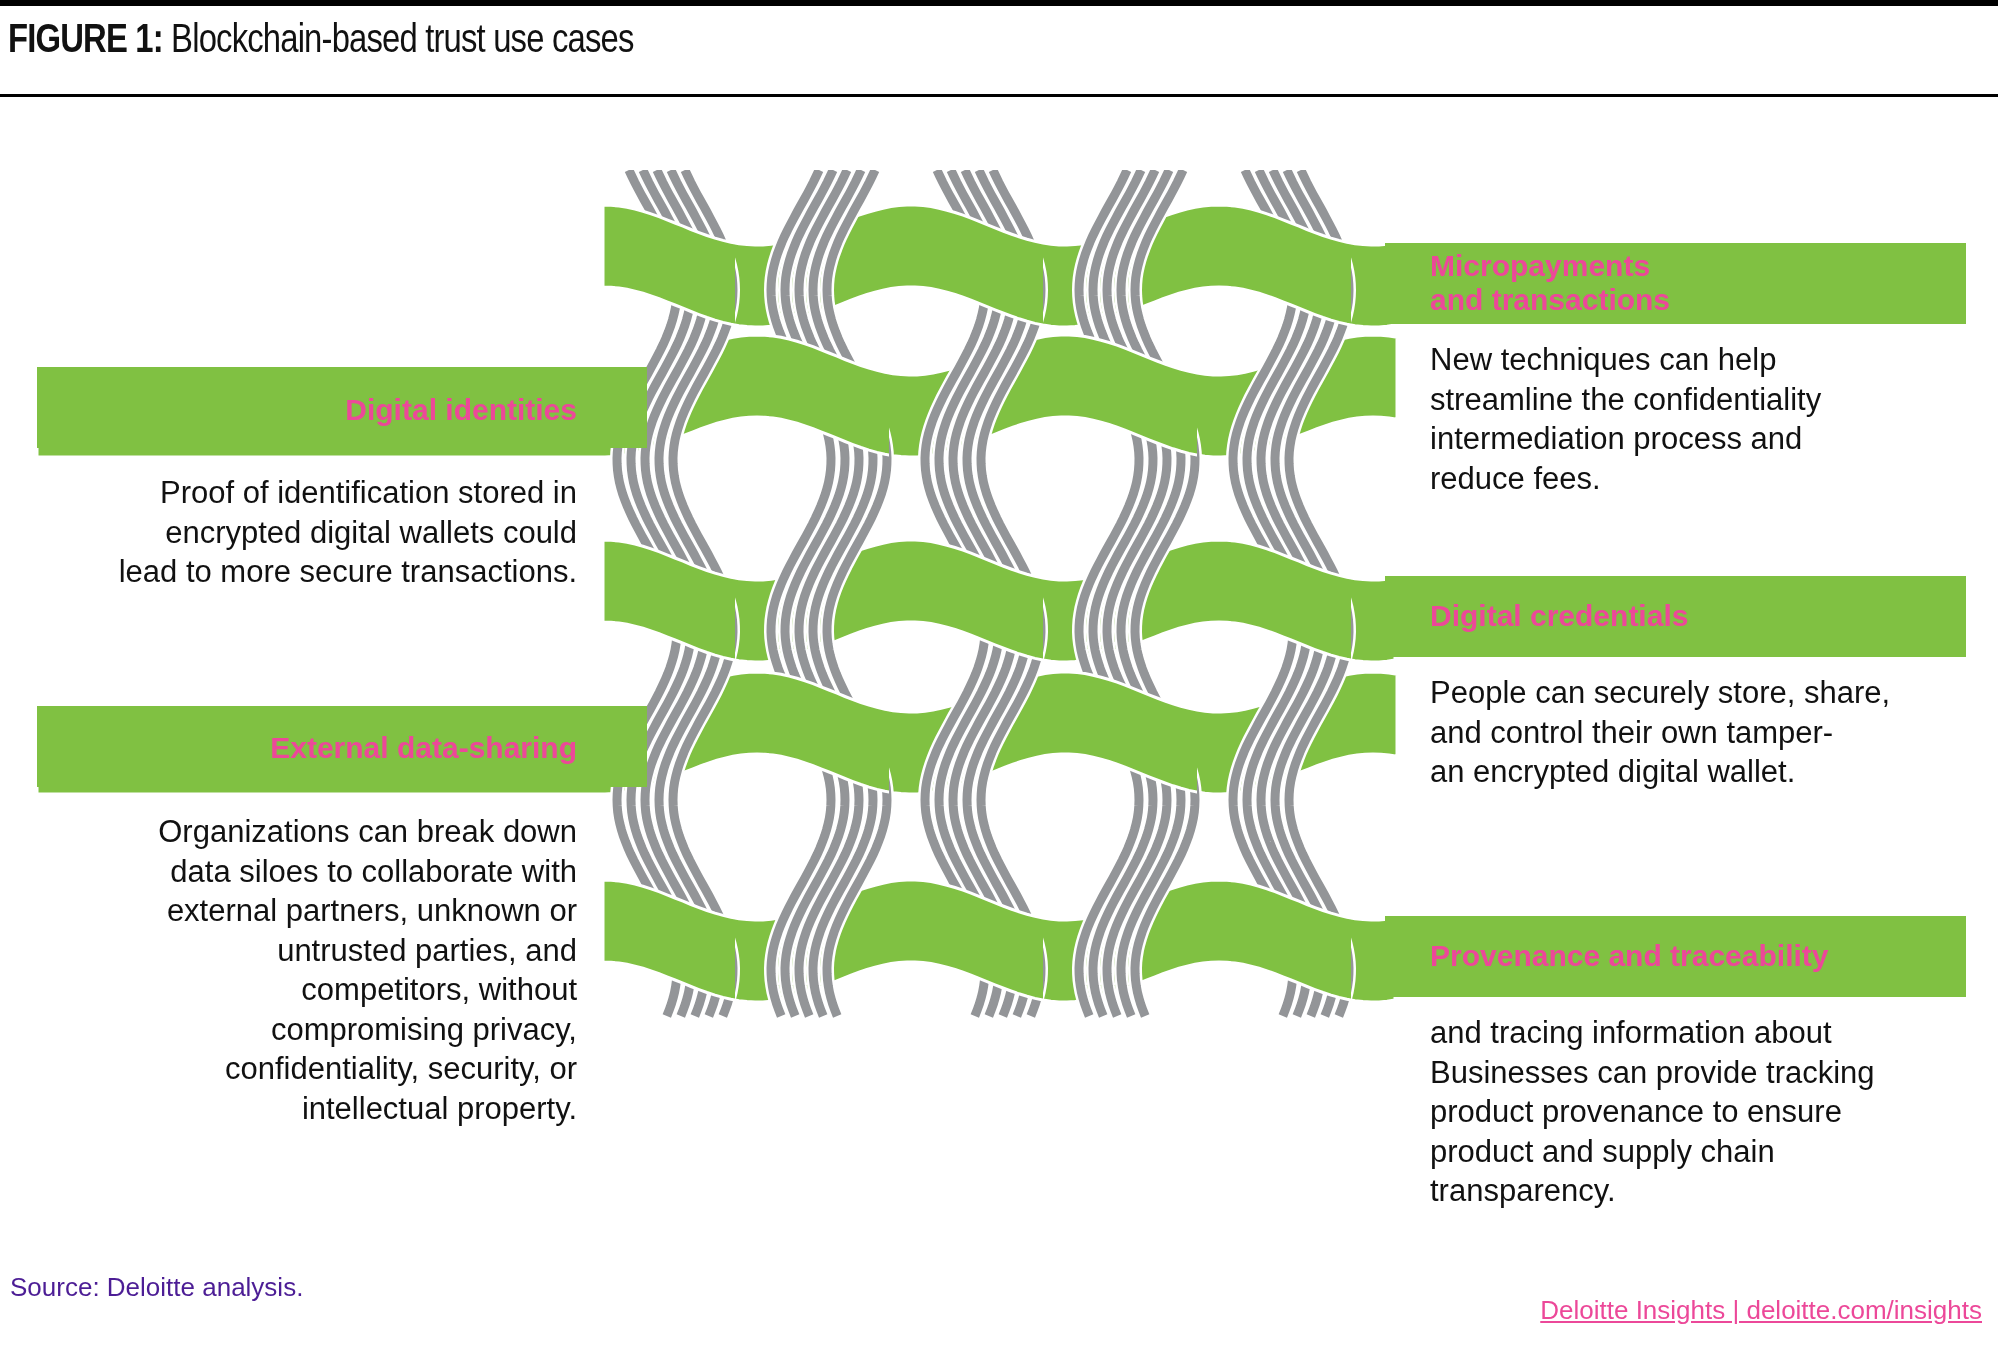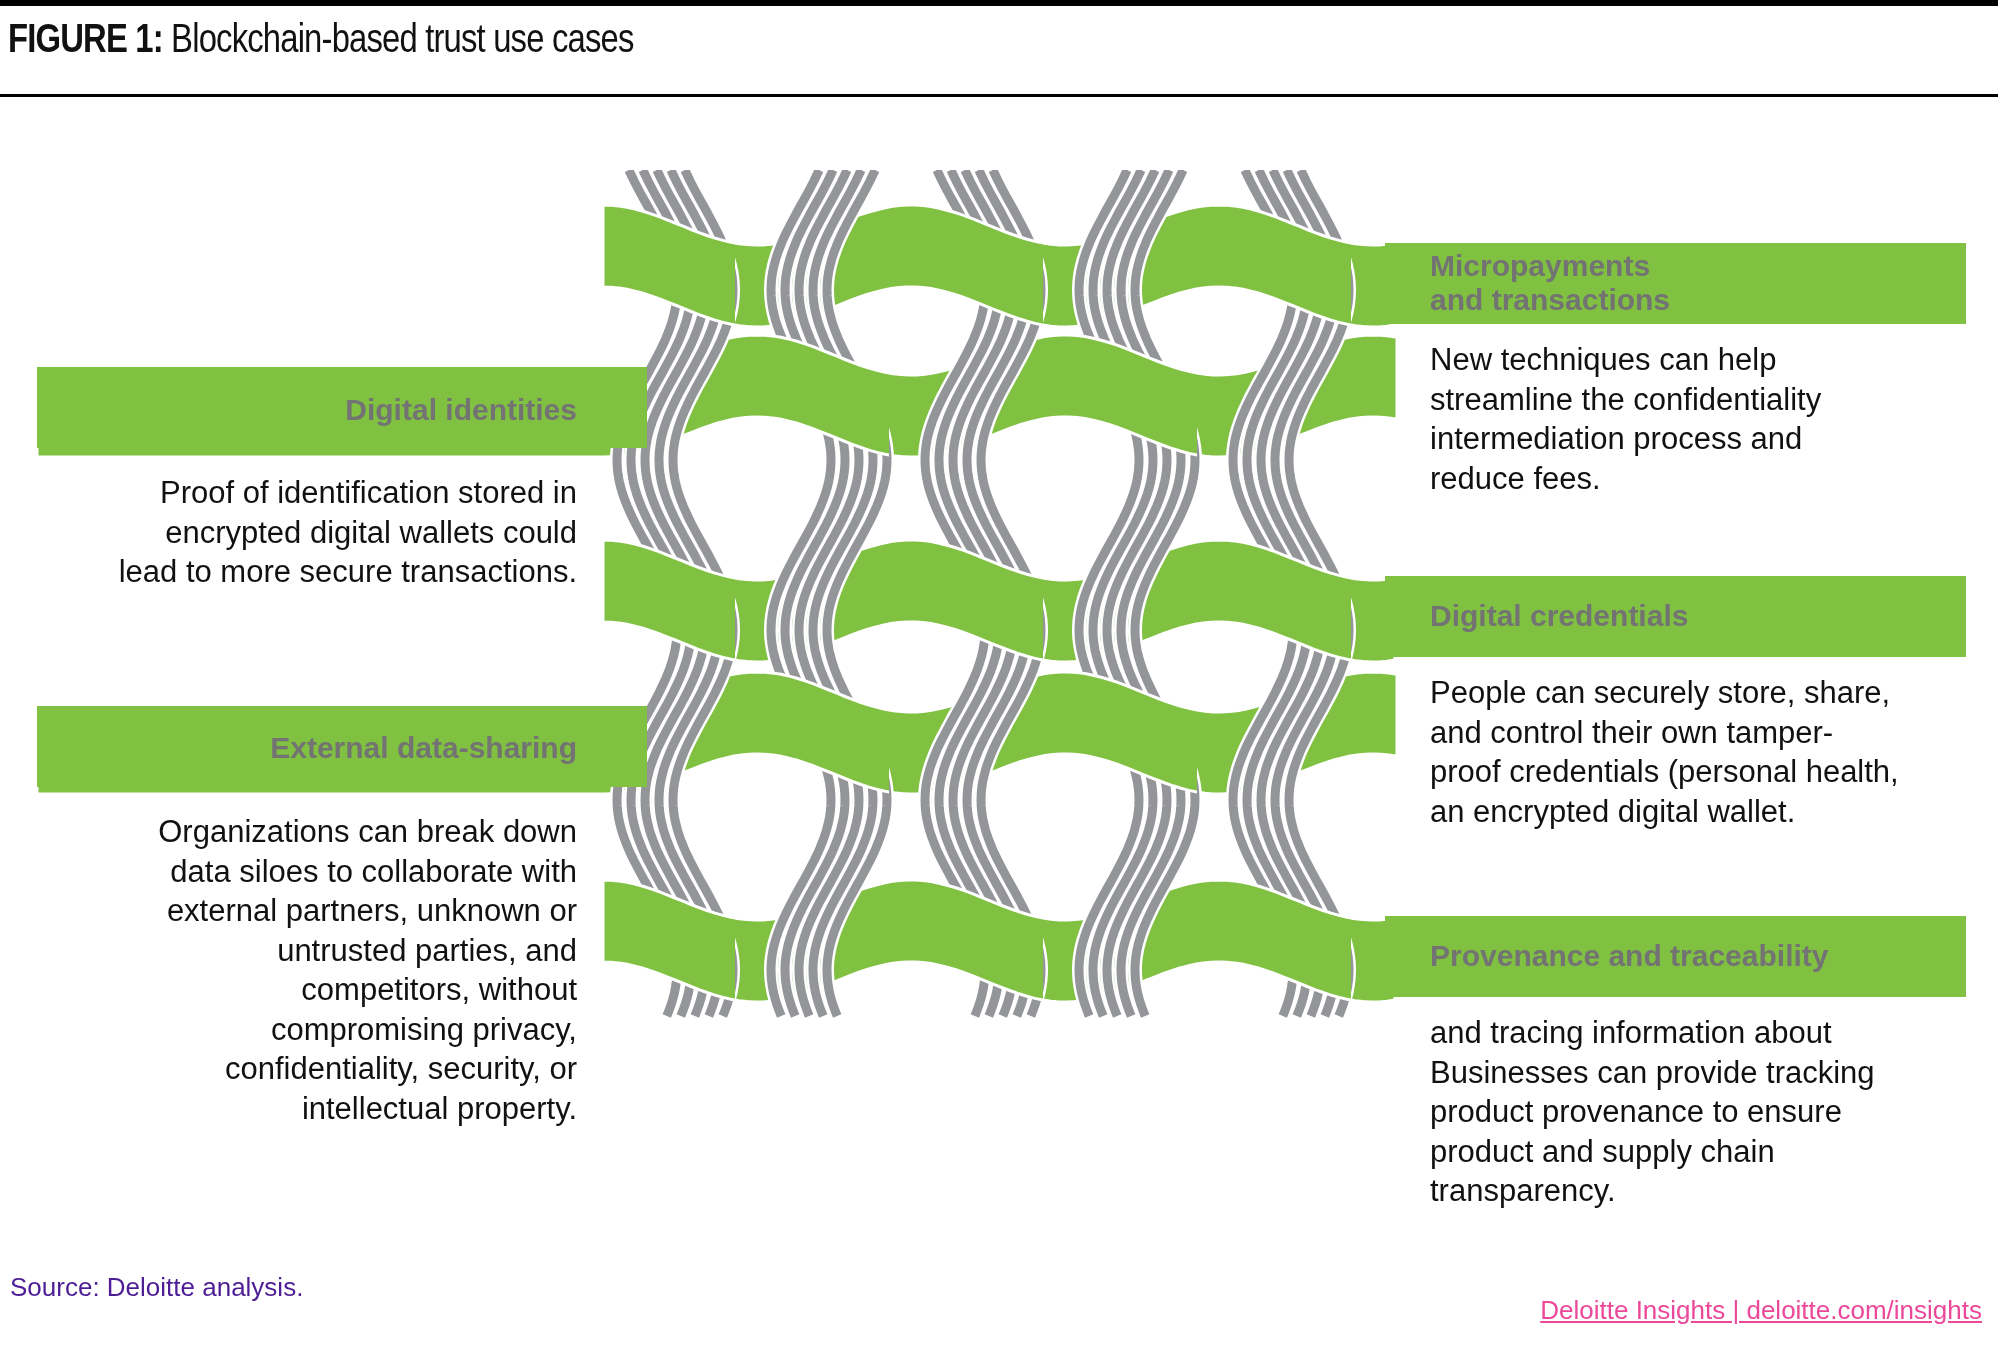--- a/index.html
+++ b/index.html
@@ -2,21 +2,21 @@
 <html><head>
 <meta charset="utf-8">
 <style>
   html, body { margin:0; padding:0; background:#fff; }
   body { width:2000px; height:1358px; position:relative; overflow:hidden; font-family:"Liberation Sans", sans-serif; color:#111; }
   .rule-top { position:absolute; left:0; top:0; width:1998px; height:6px; background:#000; }
   .rule-mid { position:absolute; left:0; top:94px; width:1998px; height:3px; background:#000; }
   .title { position:absolute; left:8px; top:16px; font-size:40px; letter-spacing:-1px; transform:scaleX(0.82); transform-origin:left top; white-space:nowrap; }
   .title b { font-weight:bold; }
   #weave { position:absolute; left:0; top:0; }
-  .band-label { position:absolute; color:#737373; font-weight:bold; font-size:30px; line-height:34px; }
+  .band-label { position:absolute; color:#ec4899; font-weight:bold; font-size:30px; line-height:34px; }
   .left-label { text-align:right; right:1423px; }
   .right-label { left:1430px; }
   .desc { position:absolute; font-size:31px; line-height:39.5px; color:#111; }
   .desc.left { right:1423px; text-align:right; }
   .desc.right { left:1430px; text-align:left; }
   .desc span { display:block; white-space:nowrap; }
   .source { position:absolute; left:10px; top:1272px; font-size:26px; color:#4c1d95; }
   .credit { position:absolute; right:18px; top:1295px; font-size:26px; color:#ec4899;text-decoration:underline; }
 </style>
 </head>
@@ -182,21 +182,20 @@
   <span>intermediation process and</span>
   <span>reduce fees.</span>
 </div>
 
 <div class="band-label right-label" style="top:599px;">
   <div>Digital credentials</div>
 </div>
 <div class="desc right" style="top:673px;">
   <span>People can securely store, share,</span>
   <span>and control their own tamper-</span>
-  <span>proof credentials (personal health,</span>
   <span>an encrypted digital wallet.</span>
 </div>
 
 <div class="band-label right-label" style="top:939px;">
   <div>Provenance and traceability</div>
 </div>
 <div class="desc right" style="top:1013px;">
   <span>and tracing information about</span>
   <span>Businesses can provide tracking</span>
   <span>product provenance to ensure</span>

